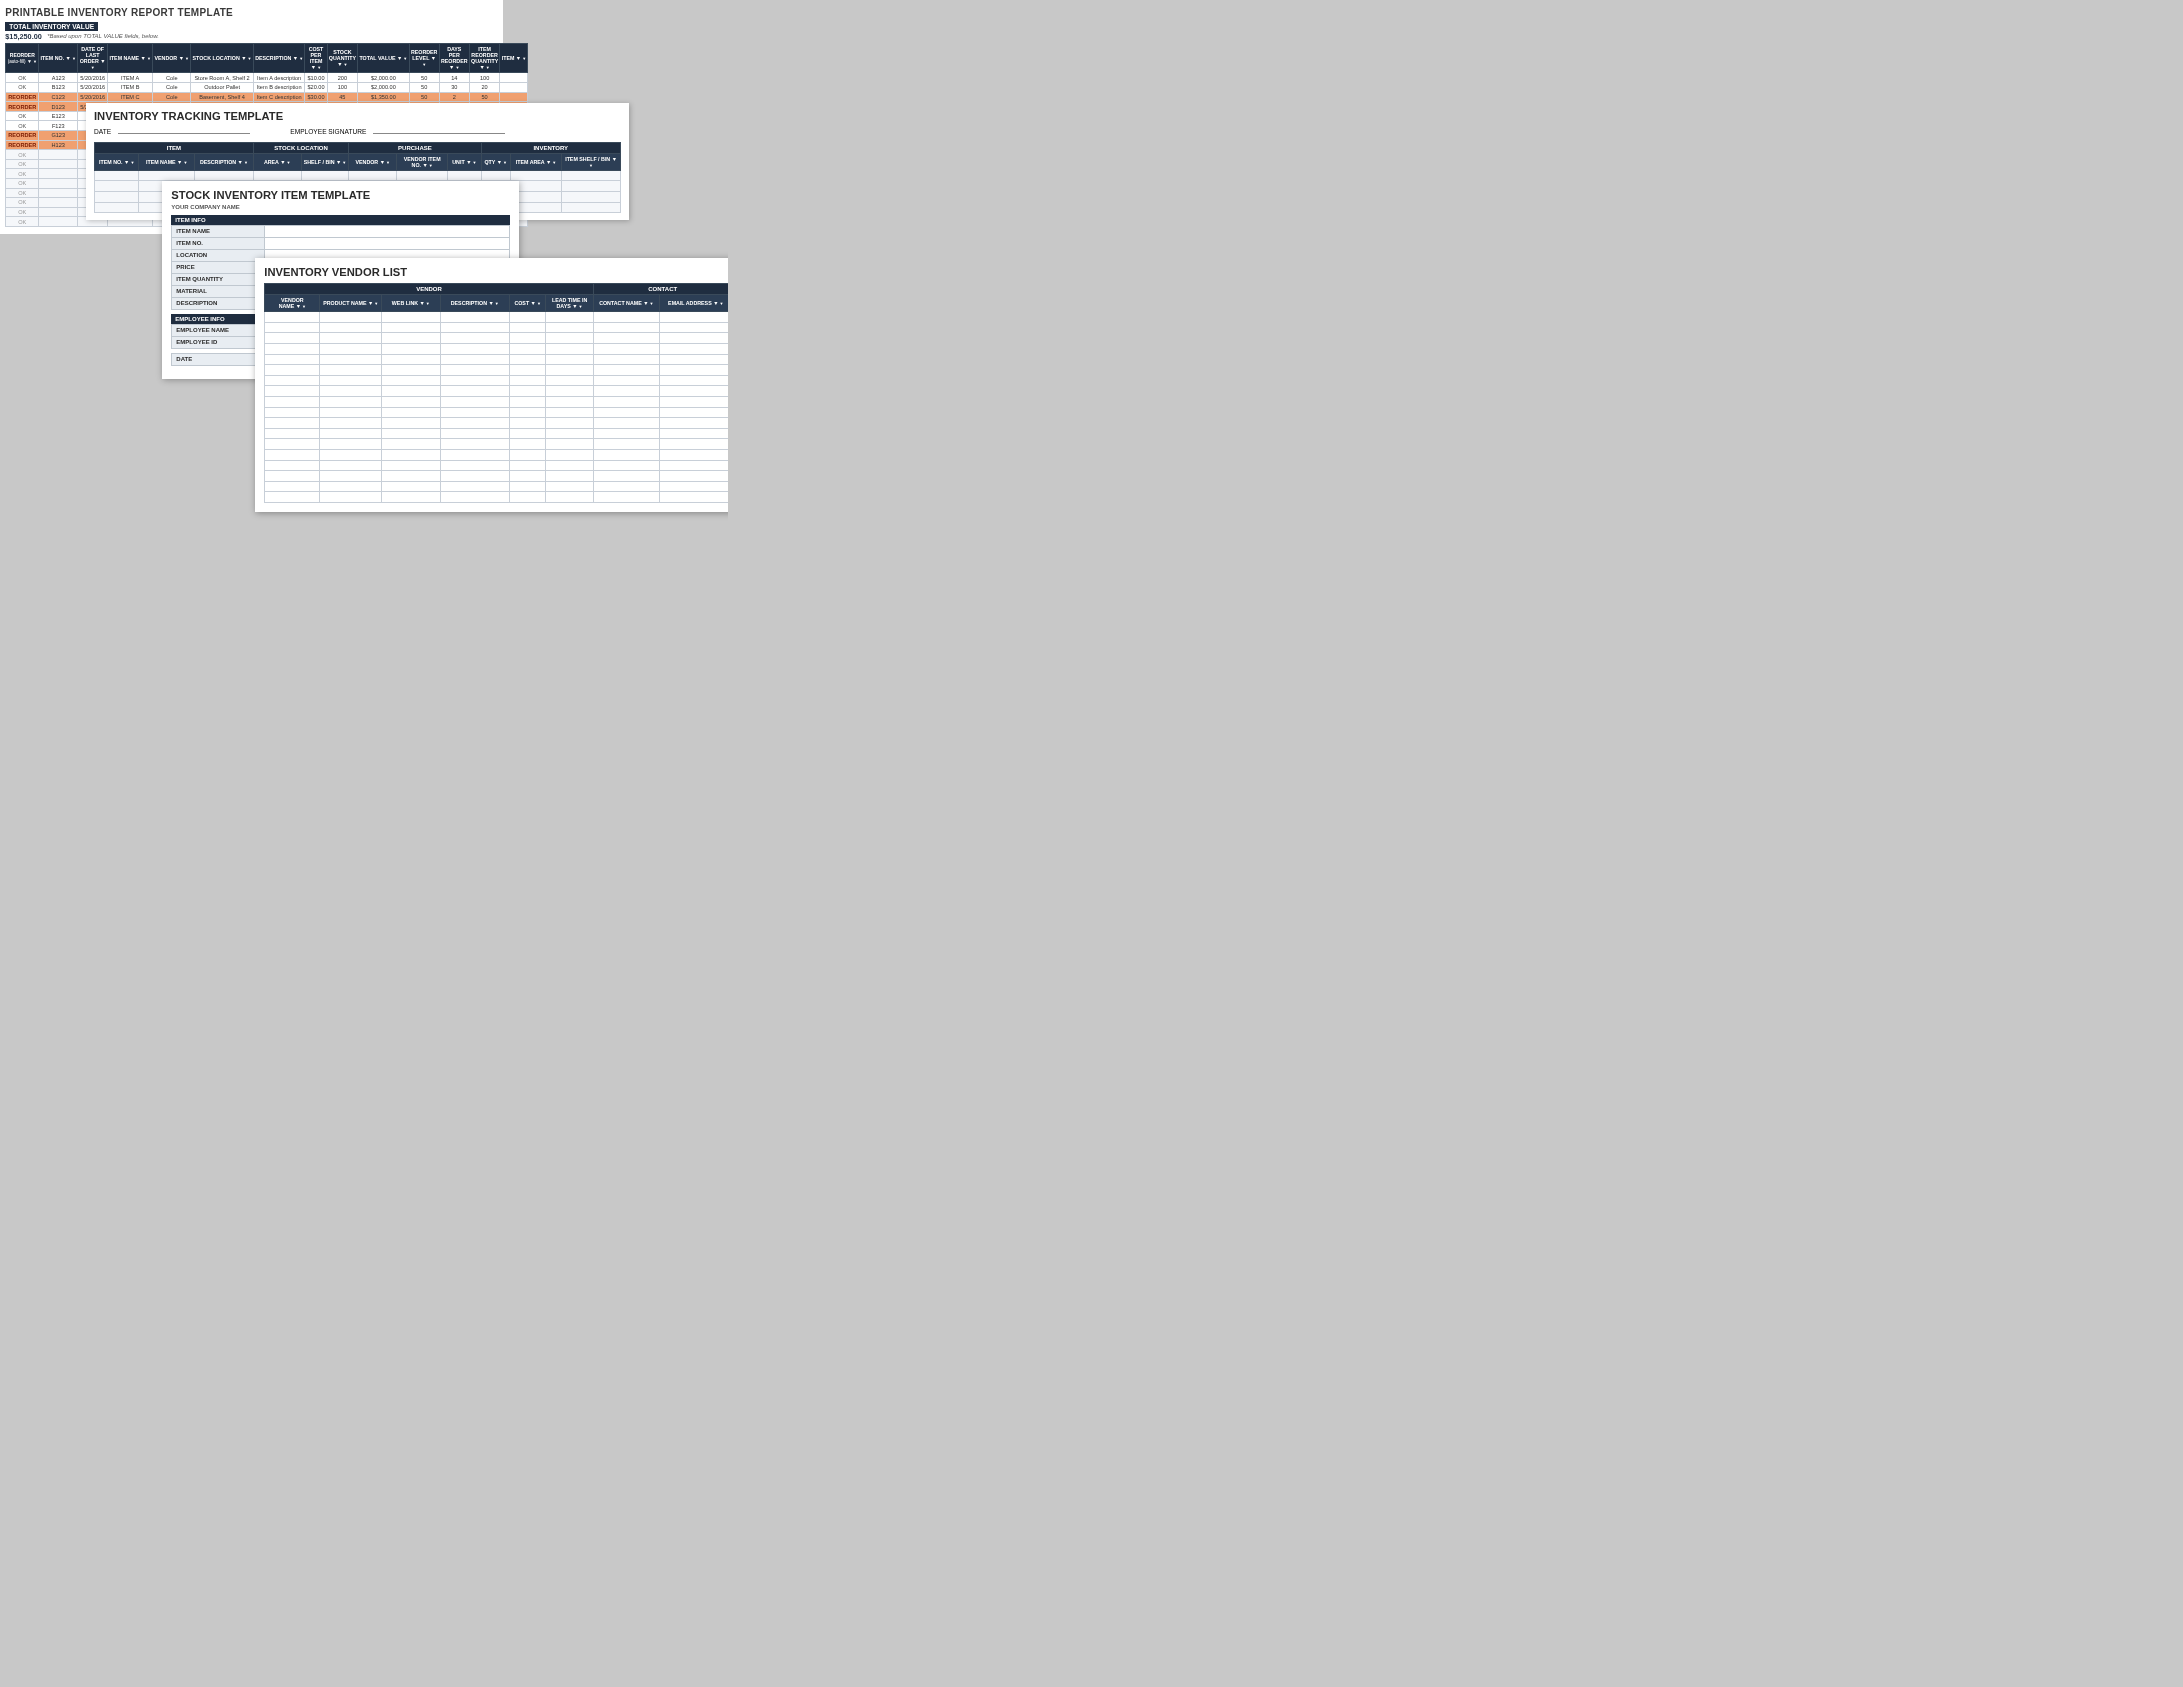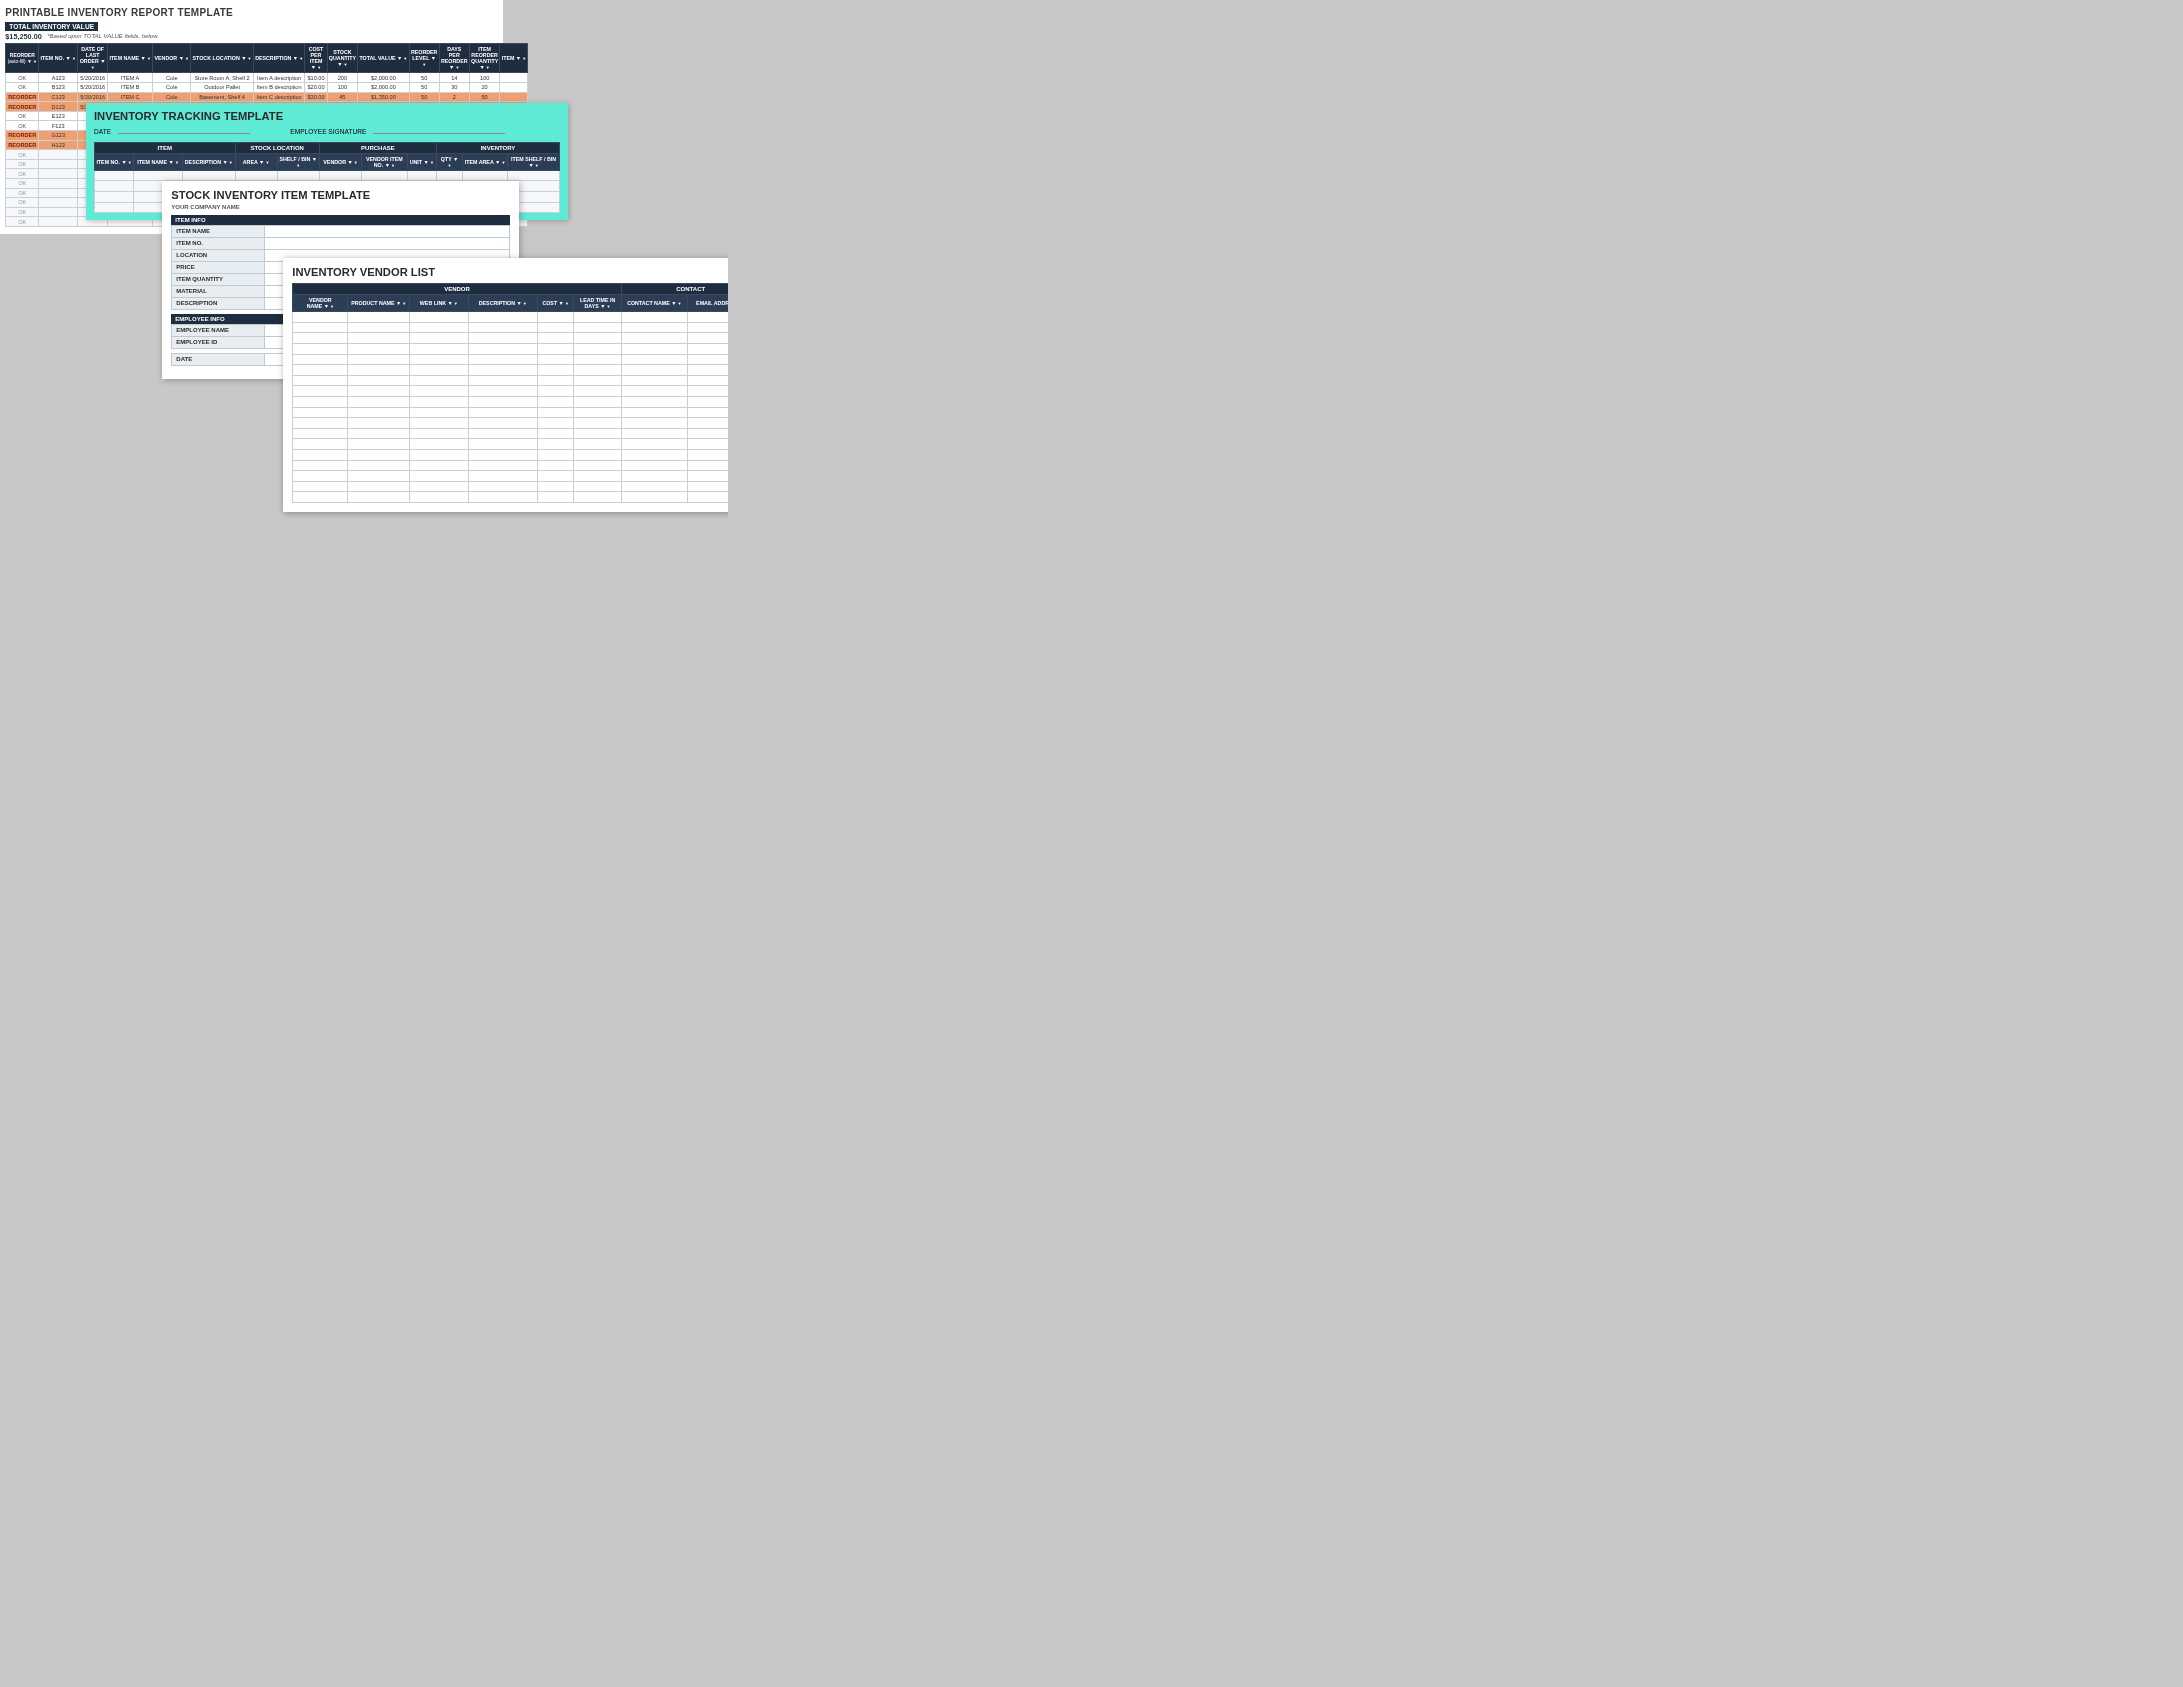--- a/index.html
+++ b/index.html
@@ -86,22 +86,22 @@
     .rpt-table tr.row-empty td { background: #f5f7fa; color: #999; }
     .rpt-table td.col-reorder-ok { color: #555; }
     .rpt-table td.col-reorder-r { color: #7a1a00; font-weight: bold; }
     .th-dropdown::after { content: ' ▼'; font-size: 4px; }
 
     
     .sheet-tracking {
       position: absolute;
       top: 103px;
       left: 86px;
-      width: 482px;
-      background: #5eead4;
+      width: 543px;
+      background: #ffffff;
       padding: 6.6px 8px 6.6px 8px;
       z-index: 2;
       box-shadow: 1.3px 1.3px 5.3px rgba(0,0,0,0.25);
     }
     .sheet-tracking .page-title {
       font-size: 11.2px;
       font-weight: bold;
       color: #2a2a2a;
       margin-bottom: 6.6px;
     }
@@ -200,21 +200,20 @@
     
     .sheet-vendor {
       position: absolute;
       top: 258px;
       left: 255px;
       width: 487px;
       background: #fff;
       padding: 8px 9.3px 9.3px 9.3px;
       z-index: 4;
       box-shadow: 1.3px 1.3px 6.6px rgba(0,0,0,0.35);
-      margin-left: 28px;
     }
     .sheet-vendor .page-title {
       font-size: 11.2px;
       font-weight: bold;
       color: #2a2a2a;
       margin-bottom: 5.3px;
     }
     .vnd-table {
       width: 100%;
       border-collapse: collapse;

